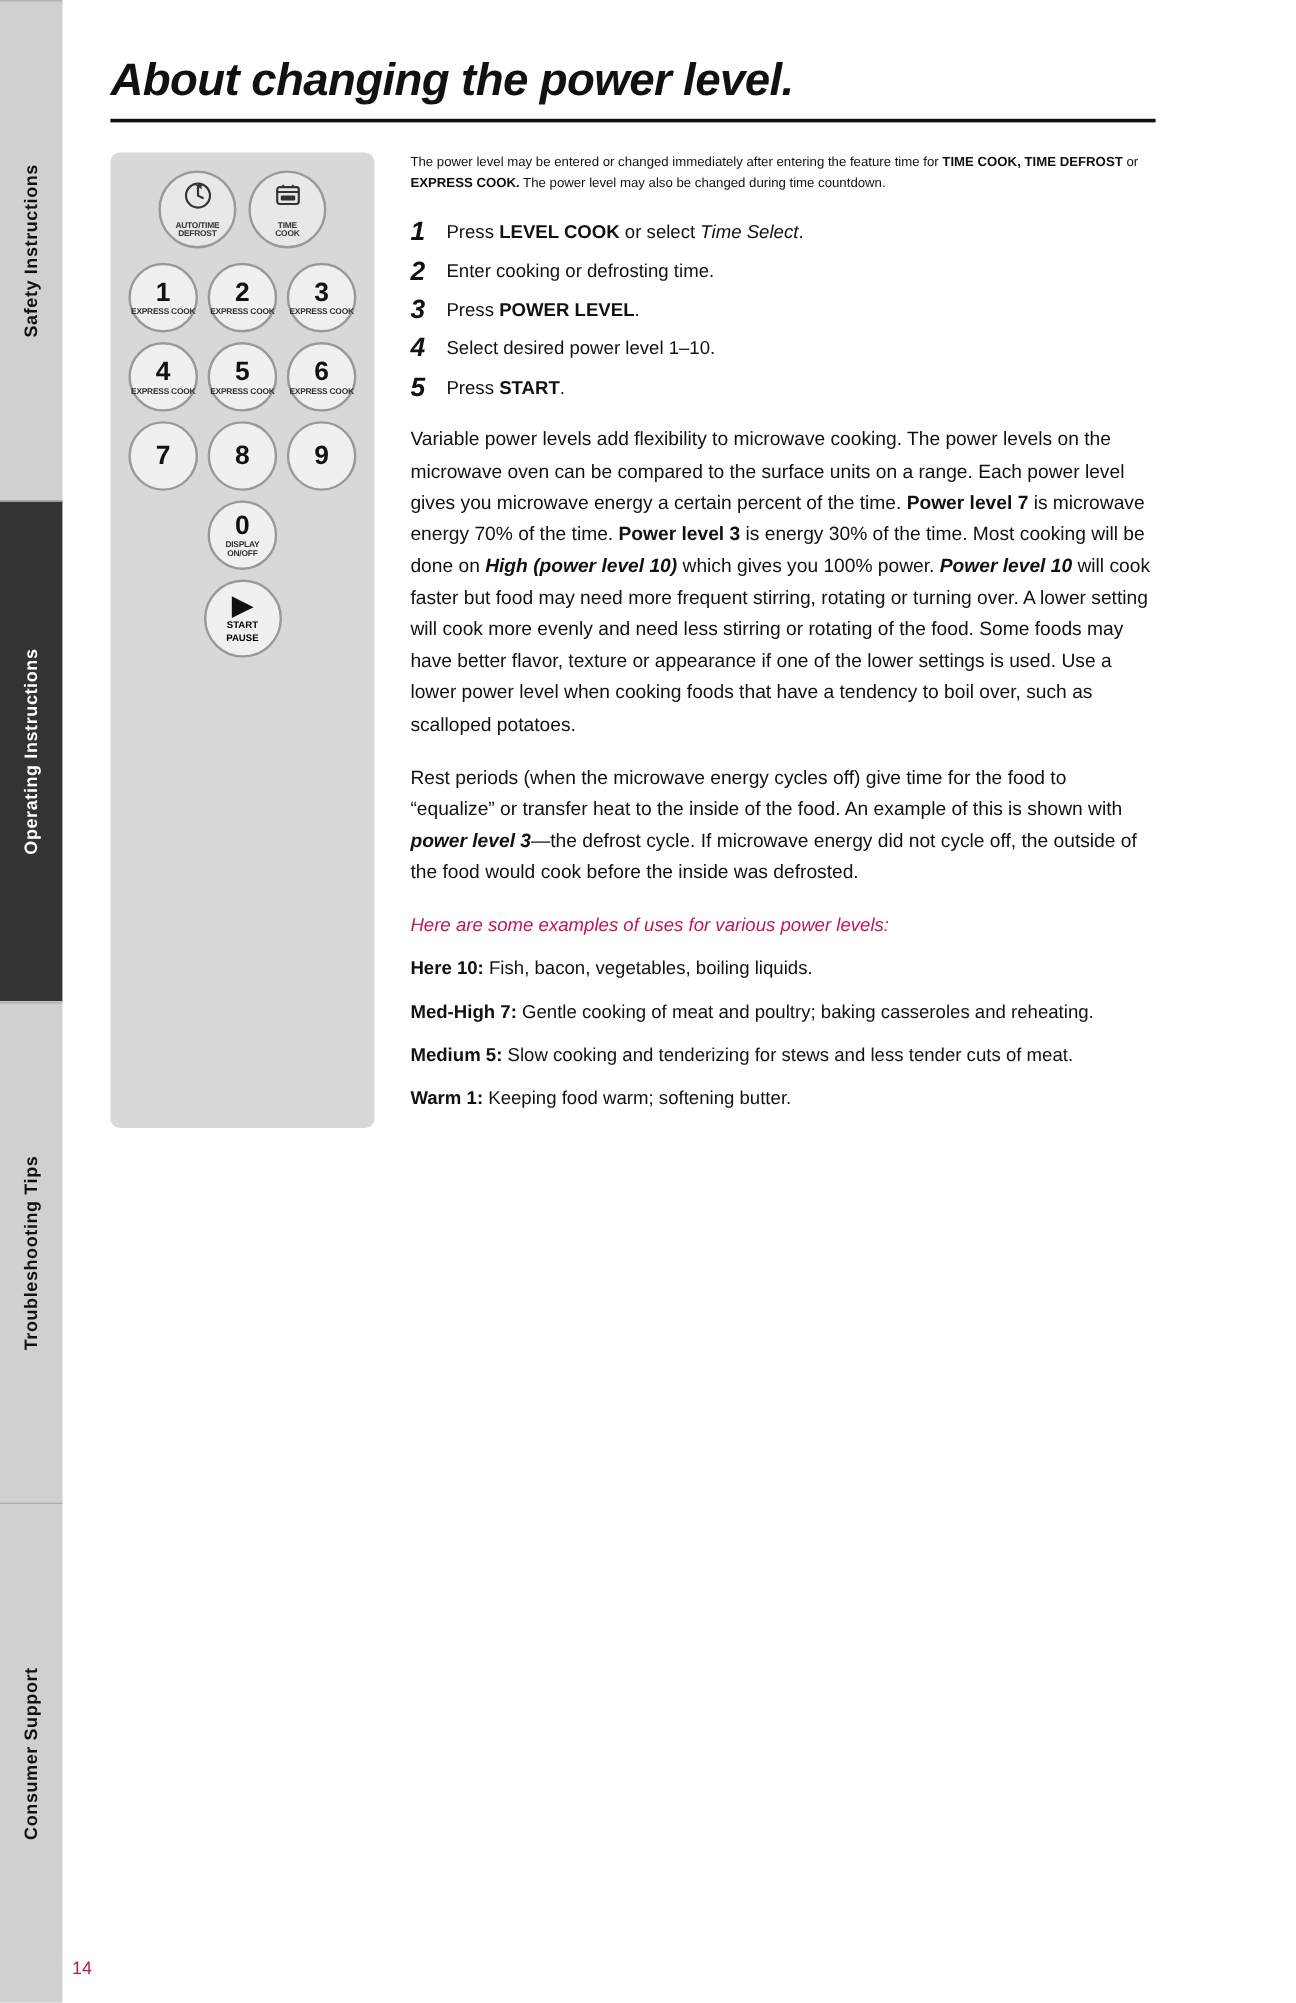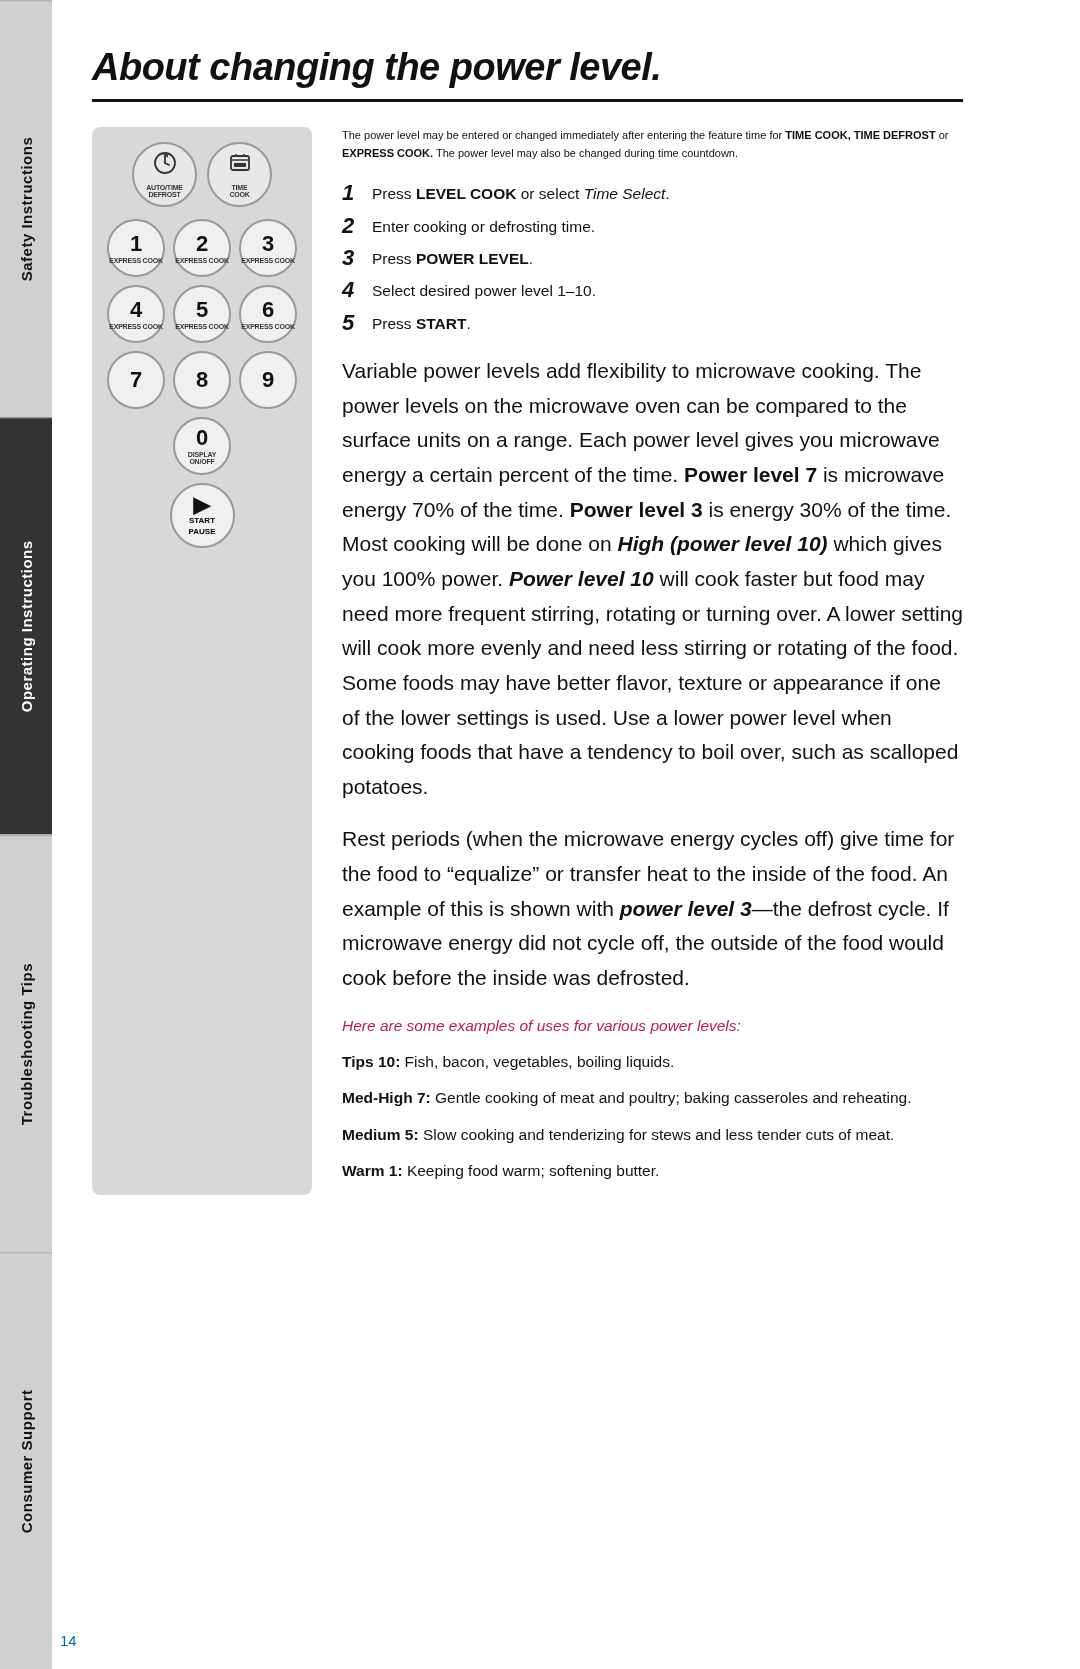--- a/index.html
+++ b/index.html
@@ -236,21 +236,21 @@
     .step-text b {
       font-weight: bold;
     }
 
     .step-text i {
       font-style: italic;
     }
 
     
     .body-text {
-      font-size: 21px;
+      font-size: 16px;
       line-height: 1.65;
       margin-bottom: 18px;
       color: #111;
     }
 
     .body-text b {
       font-weight: bold;
     }
 
     .body-text i {
@@ -270,21 +270,21 @@
       font-size: 15.5px;
       line-height: 1.55;
     }
 
     
     .page-number {
       position: absolute;
       bottom: 20px;
       left: 60px;
       font-size: 15px;
-      color: #0369a1;
+      color: #be185d;
     }
   </style>
 </head>
 <body>
 
 <div class="sidebar">
   <div class="sidebar-tab">
     <span>Safety Instructions</span>
   </div>
   <div class="sidebar-tab active-dark">
@@ -418,21 +418,21 @@
         Variable power levels add flexibility to microwave cooking. The power levels on the microwave oven can be compared to the surface units on a range. Each power level gives you microwave energy a certain percent of the time. <b>Power level 7</b> is microwave energy 70% of the time. <b>Power level 3</b> is energy 30% of the time. Most cooking will be done on <b><i>High (power level 10)</i></b> which gives you 100% power. <b><i>Power level 10</i></b> will cook faster but food may need more frequent stirring, rotating or turning over. A lower setting will cook more evenly and need less stirring or rotating of the food. Some foods may have better flavor, texture or appearance if one of the lower settings is used. Use a lower power level when cooking foods that have a tendency to boil over, such as scalloped potatoes.
       </p>
 
       <p class="body-text">
         Rest periods (when the microwave energy cycles off) give time for the food to “equalize” or transfer heat to the inside of the food. An example of this is shown with <b><i>power level 3</i></b>—the defrost cycle. If microwave energy did not cycle off, the outside of the food would cook before the inside was defrosted.
       </p>
 
       <p class="examples-header">Here are some examples of uses for various power levels:</p>
 
       <div class="power-level-item">
-        <b>Tips 10:</b> Fish, bacon, vegetables, boiling liquids.
+        <b>Here 10:</b> Fish, bacon, vegetables, boiling liquids.
       </div>
       <div class="power-level-item">
         <b>Med-High 7:</b> Gentle cooking of meat and poultry; baking casseroles and reheating.
       </div>
       <div class="power-level-item">
         <b>Medium 5:</b> Slow cooking and tenderizing for stews and less tender cuts of meat.
       </div>
       <div class="power-level-item">
         <b>Warm 1:</b> Keeping food warm; softening butter.
       </div>

